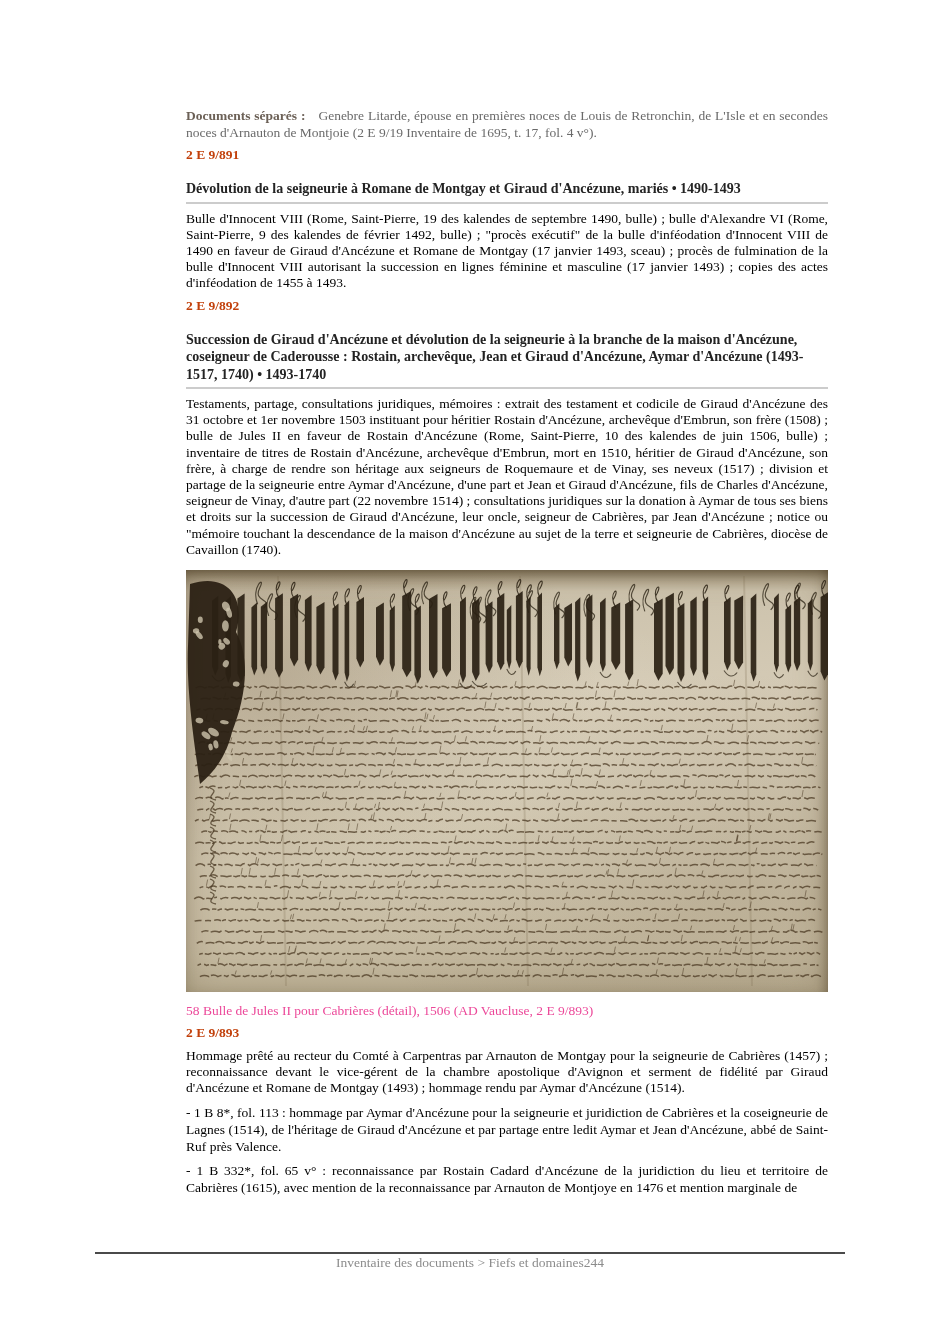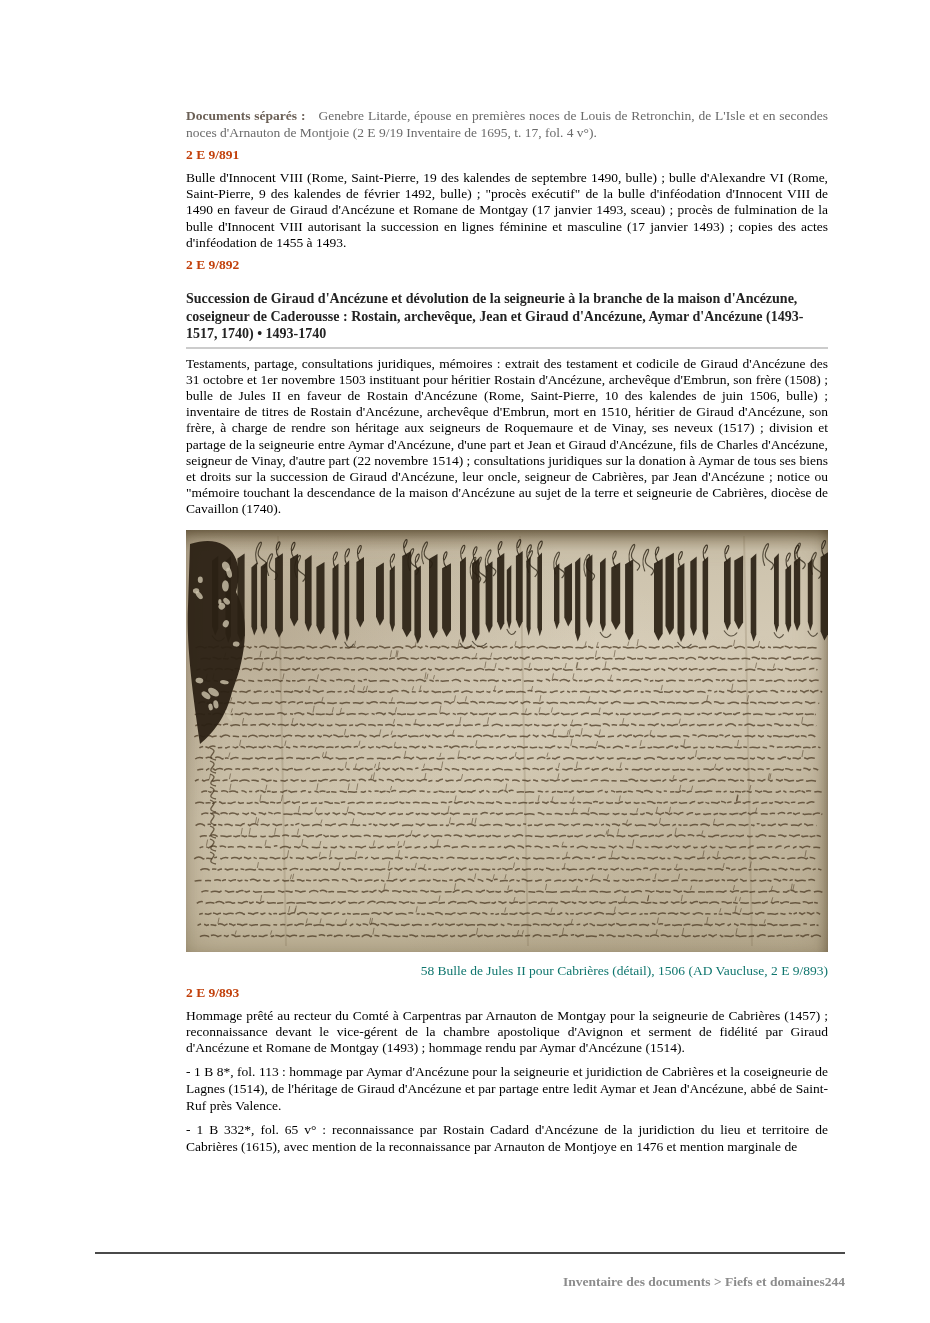--- a/index.html
+++ b/index.html
@@ -22,38 +22,39 @@
   .ms{
     position:relative;width:642px;height:422px;overflow:hidden;
     background:
       radial-gradient(ellipse at 12% 25%, rgba(115,95,65,.28), transparent 42%),
       radial-gradient(ellipse at 85% 75%, rgba(115,95,65,.16), transparent 48%),
       radial-gradient(ellipse at 50% 50%, rgba(255,250,235,.18), transparent 60%),
       linear-gradient(180deg,#ab9f84 0%,#cdc3ad 5%,#d4cab5 28%,#cfc5ae 58%,#c7bca3 88%,#bfb499 100%);
     box-shadow:inset 0 10px 16px -8px rgba(55,40,18,.65), inset 0 0 38px rgba(95,75,45,.30), inset -8px 0 14px -8px rgba(70,55,30,.5);
   }
   .ms svg{display:block;}
-  .caption{margin:10px 0 0 0;font-size:13.5px;line-height:17px;color:#0f766e;text-align:right;}
+  .caption{margin:10px 0 0 0;font-size:13.5px;line-height:17px;color:#ec4899;}
   .sources-label{margin:10px 0 0 0;font-size:13.5px;line-height:17px;font-weight:bold;color:#6c6157;}
   p.source-par{margin:7px 0 0 0;font-size:13.5px;line-height:17px;color:#000000;text-align:justify;}
   .footer{
     position:absolute;left:95px;top:1252px;width:750px;
-    border-top:2px solid #4a4a4a;padding-top:20px;
-    display:flex;justify-content:flex-end;
-    font-size:13.5px;color:#8c8c8c;font-weight:bold;
+    border-top:2px solid #4a4a4a;padding-top:1px;
+    display:flex;justify-content:center;
+    font-size:13.5px;color:#8c8c8c;
   }
 </style>
 </head>
 <body>
 
 <div class="content">
 
   <p class="intro"><span class="label">Documents séparés :</span><span>Genebre Litarde, épouse en premières noces de Louis de Retronchin, de L'Isle et en secondes noces d'Arnauton de Montjoie (2 E 9/19 Inventaire de 1695, t. 17, fol. 4 v°).</span></p>
   <p class="ref">2 E 9/891</p>
 
+  <h2 class="section-heading">Dévolution de la seigneurie à Romane de Montgay et Giraud d'Ancézune, mariés • 1490-1493</h2>
   <p class="body-par">Bulle d'Innocent VIII (Rome, Saint-Pierre, 19 des kalendes de septembre 1490, bulle) ; bulle d'Alexandre VI (Rome, Saint-Pierre, 9 des kalendes de février 1492, bulle) ; "procès exécutif" de la bulle d'inféodation d'Innocent VIII de 1490 en faveur de Giraud d'Ancézune et Romane de Montgay (17 janvier 1493, sceau) ; procès de fulmination de la bulle d'Innocent VIII autorisant la succession en lignes féminine et masculine (17 janvier 1493) ; copies des actes d'inféodation de 1455 à 1493.</p>
   <p class="ref">2 E 9/892</p>
 
   <h2 class="section-heading">Succession de Giraud d'Ancézune et dévolution de la seigneurie à la branche de la maison d'Ancézune, coseigneur de Caderousse : Rostain, archevêque, Jean et Giraud d'Ancézune, Aymar d'Ancézune (1493-1517, 1740) • 1493-1740</h2>
   <p class="body-par">Testaments, partage, consultations juridiques, mémoires : extrait des testament et codicile de Giraud d'Ancézune des 31 octobre et 1er novembre 1503 instituant pour héritier Rostain d'Ancézune, archevêque d'Embrun, son frère (1508) ; bulle de Jules II en faveur de Rostain d'Ancézune (Rome, Saint-Pierre, 10 des kalendes de juin 1506, bulle) ; inventaire de titres de Rostain d'Ancézune, archevêque d'Embrun, mort en 1510, héritier de Giraud d'Ancézune, son frère, à charge de rendre son héritage aux seigneurs de Roquemaure et de Vinay, ses neveux (1517) ; division et partage de la seigneurie entre Aymar d'Ancézune, d'une part et Jean et Giraud d'Ancézune, fils de Charles d'Ancézune, seigneur de Vinay, d'autre part (22 novembre 1514) ; consultations juridiques sur la donation à Aymar de tous ses biens et droits sur la succession de Giraud d'Ancézune, leur oncle, seigneur de Cabrières, par Jean d'Ancézune ; notice ou "mémoire touchant la descendance de la maison d'Ancézune au sujet de la terre et seigneurie de Cabrières, diocèse de Cavaillon (1740).</p>
 
   <div class="figure">
     <div class="ms">
       <svg id="ms-art" width="642" height="422" viewBox="0 0 642 422">
           <line x1="92" y1="6" x2="100" y2="416" stroke="#7a6a4e" stroke-width="2" opacity="0.22"></line>

